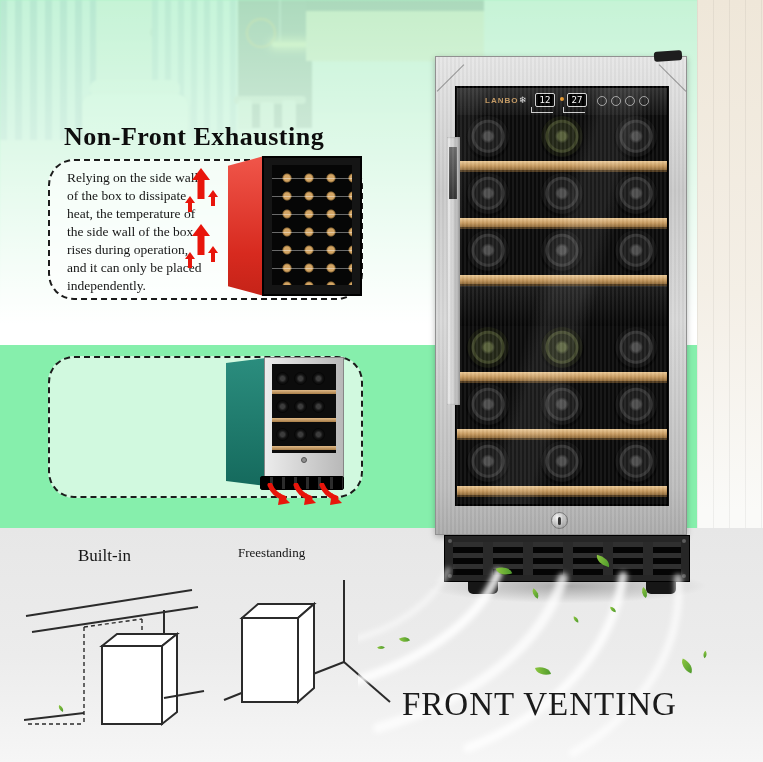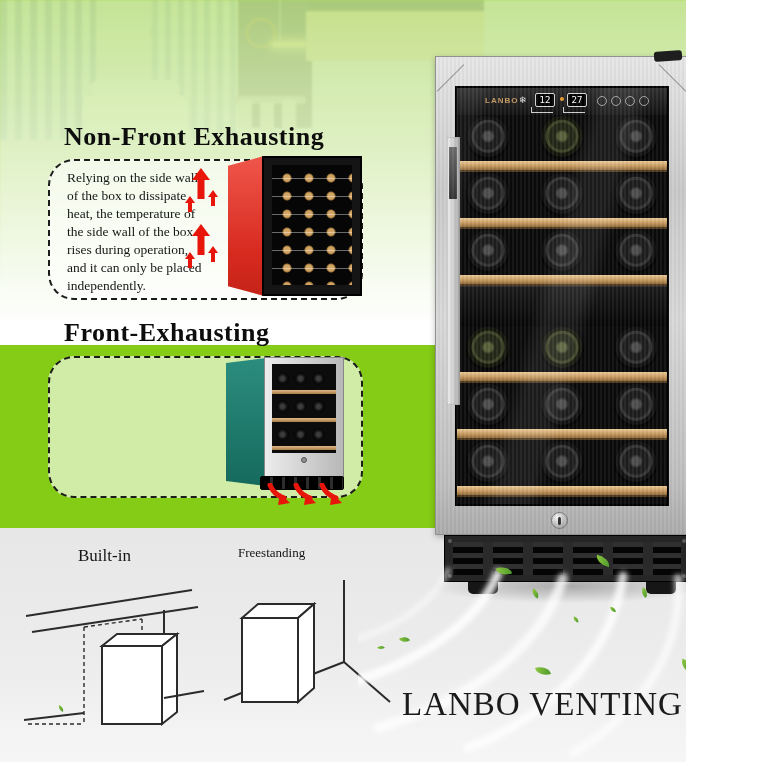--- a/index.html
+++ b/index.html
@@ -1,16 +1,16 @@
 <!DOCTYPE html>
 <html><head>
 <meta charset="utf-8">
 <style>
   html,body{margin:0;padding:0;background:#fff;}
-  #stage{position:relative;width:686px;height:762px;overflow:hidden;background:#84cc16;
+  #stage{position:relative;width:763px;height:762px;overflow:hidden;background:#86efac;
          font-family:"Liberation Serif",serif;color:#111;text-decoration:underline;}
   #stage *{box-sizing:border-box;}
 
   
   .room{position:absolute;left:0;top:0;width:763px;height:335px;opacity:.38;filter:blur(1.2px);}
   .room-base{position:absolute;inset:0;background:linear-gradient(#ededed,#fbfbfb);}
   .curtain1{position:absolute;left:0;top:0;width:96px;height:140px;
     background:repeating-linear-gradient(90deg,#b6c3d8 0 7px,#e9eef7 7px 15px);}
   .curtain2{position:absolute;left:152px;top:0;width:86px;height:140px;
     background:repeating-linear-gradient(90deg,#c6d0e0 0 6px,#eef2f8 6px 13px);}
@@ -221,21 +221,20 @@
       <i class="stem"></i>
     </div>
 
   <div class="cooler-red">
     <div class="cr-side"></div>
     <div class="cr-front">
       <div class="cr-glass"></div>
     </div>
   </div>
 
-  <h2 class="h-serif" id="h-front">Front-Exhausting</h2>
   <div class="dash-box" id="box2"></div>
 
   <div class="cooler-teal">
     <div class="ct-side"></div>
     <div class="ct-front">
       <div class="ct-glass">
         <div class="ct-bottle" style="left:4px;top:8px;"></div>
         <div class="ct-bottle" style="left:22px;top:8px;"></div>
         <div class="ct-bottle" style="left:40px;top:8px;"></div>
         <div class="ct-shelf" style="top:26px;"></div>
@@ -391,14 +390,14 @@
   <div class="leaf sm" style="left:640px;top:589px;transform:rotate(40deg);"></div>
   <div class="leaf" style="left:536px;top:666px;transform:rotate(-15deg);"></div>
   <div class="leaf" style="left:680px;top:661px;transform:rotate(25deg);"></div>
   <div class="leaf sm" style="left:400px;top:636px;transform:rotate(-30deg);"></div>
   <div class="leaf xs" style="left:573px;top:617px;transform:rotate(15deg);"></div>
   <div class="leaf xs" style="left:610px;top:607px;transform:rotate(5deg);"></div>
   <div class="leaf xs" style="left:702px;top:652px;transform:rotate(60deg);"></div>
   <div class="leaf xs" style="left:58px;top:706px;transform:rotate(20deg);"></div>
   <div class="leaf xs" style="left:378px;top:645px;transform:rotate(-40deg);"></div>
 
-  <div id="front-venting">LANBO VENTING</div>
+  <div id="front-venting">FRONT VENTING</div>
 </div>
 
 </body></html>

